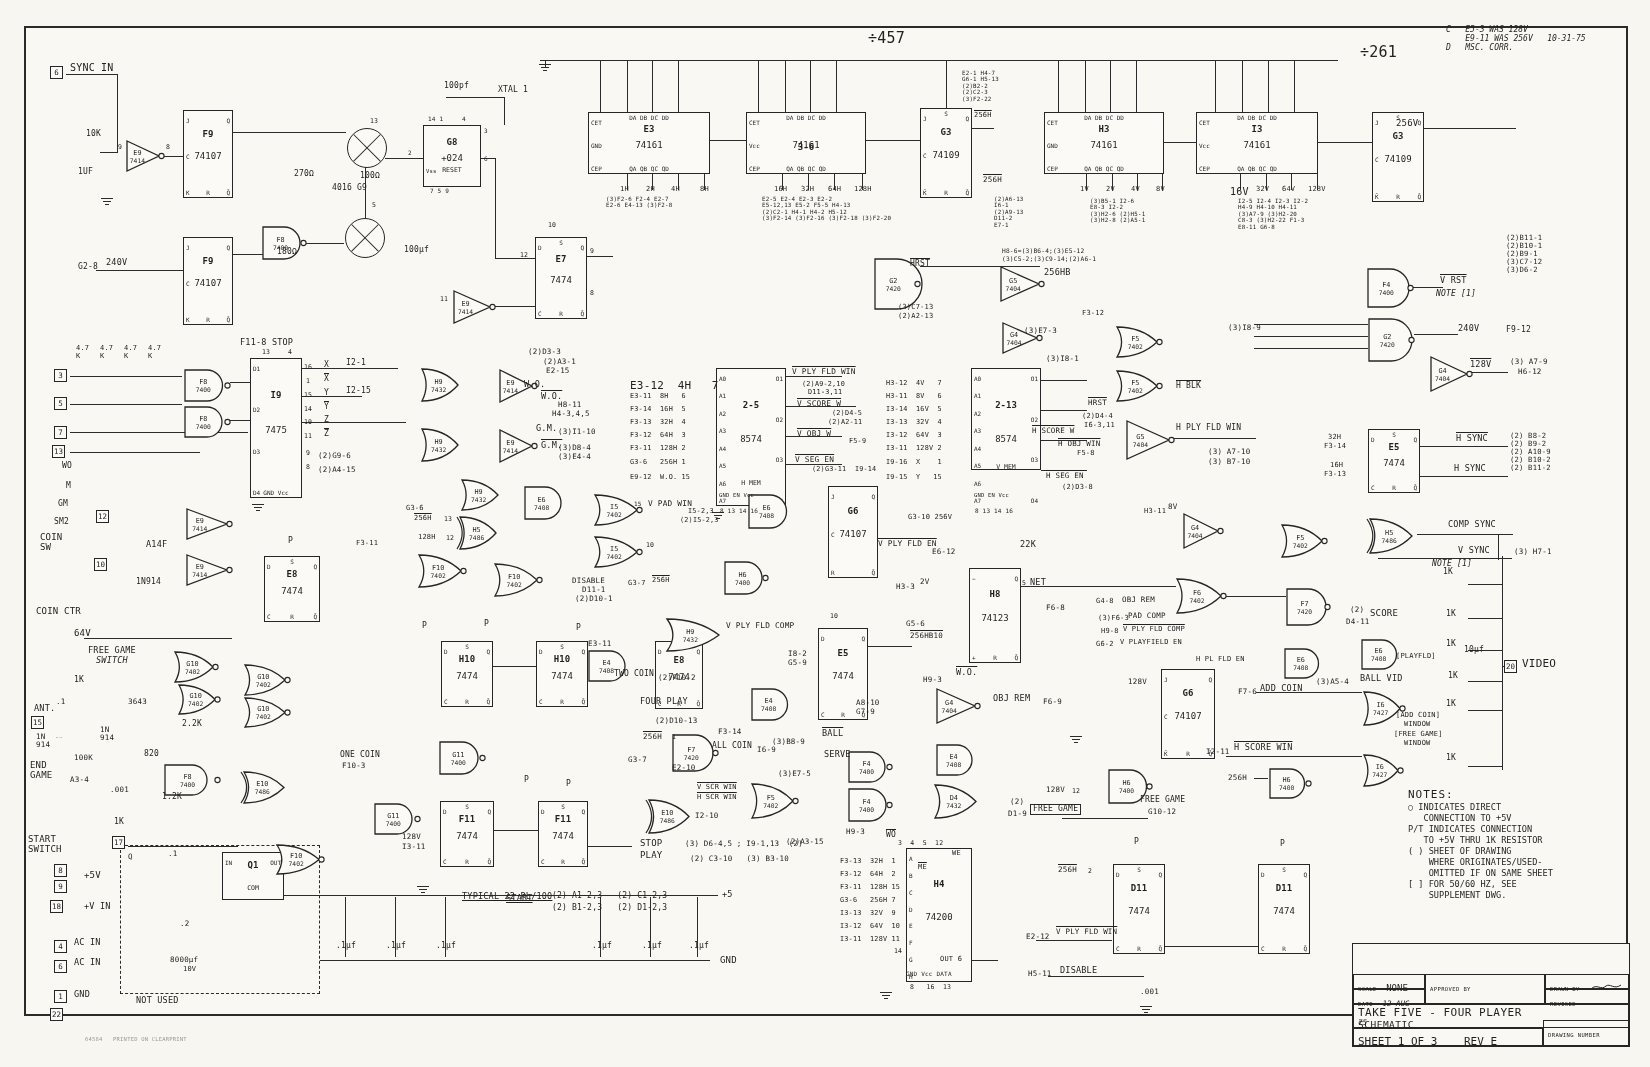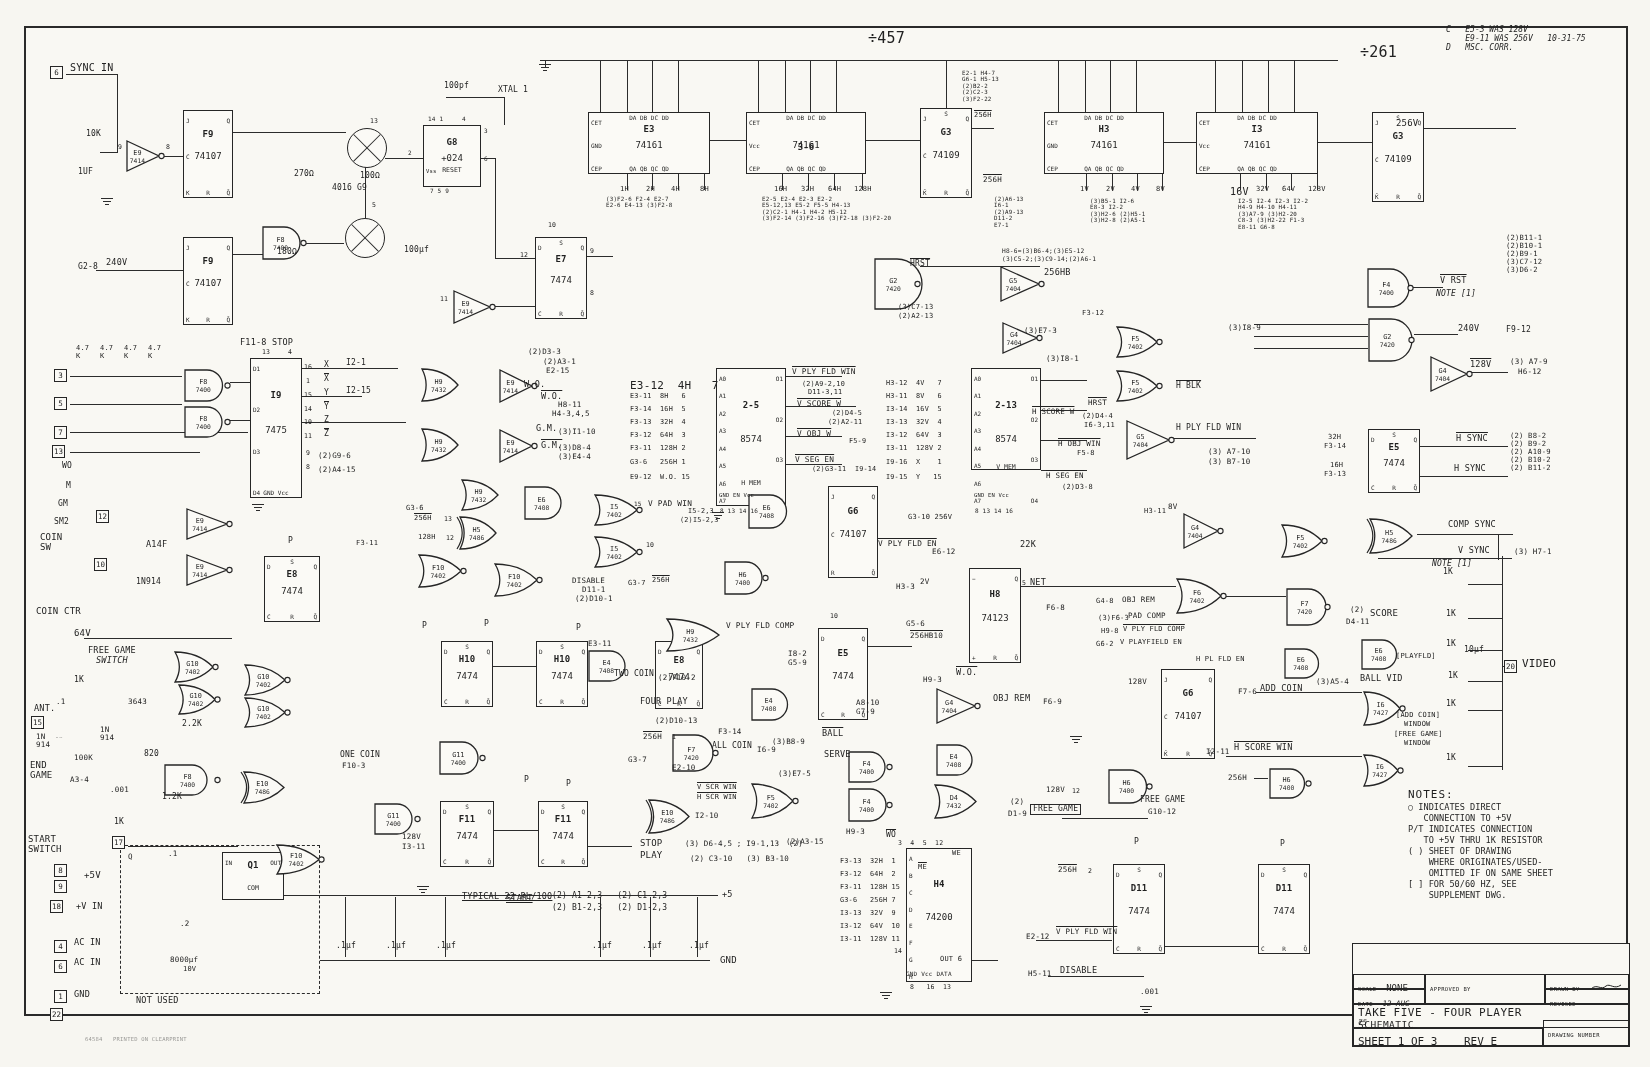--- a/index.html
+++ b/index.html
@@ -972,21 +972,21 @@
       <div class="lbl i" style="left: 1432px; top: 560px; font-size: 8px;">NOTE [1]</div>
       <div class="lbl" style="left: 1082px; top: 310px; font-size: 7px;">F3-12</div>
       <div class="lbl" style="left: 1228px; top: 324px; font-size: 7.5px;">(3)I8-9</div>
       <div class="lbl" style="left: 1046px; top: 355px; font-size: 7.5px;">(3)I8-1</div>
       <div class="lbl ov" style="left: 1176px; top: 382px; font-size: 8px;">H BLK</div>
       <div class="lbl ov" style="left: 1088px; top: 399px; font-size: 7.5px;">HRST</div>
       <div class="lbl" style="left: 1024px; top: 327px; font-size: 7.5px;">(3)E7-3</div>
       <div class="lbl" style="left: 1176px; top: 424px; font-size: 8px;">H PLY FLD WIN</div>
       <div class="lbl" style="left: 1208px; top: 448px; font-size: 7.5px;">(3) A7-10</div>
       <div class="lbl" style="left: 1208px; top: 458px; font-size: 7.5px;">(3) B7-10</div>
-      <div class="lbl ov" style="left: 1032px; top: 408px; font-size: 7.5px; text-align: right;">H SCORE W</div>
+      <div class="lbl ov" style="left: 1032px; top: 427px; font-size: 7.5px; text-align: right;">H SCORE W</div>
       <div class="lbl" style="left: 1082px; top: 413px; font-size: 7px;">(2)D4-4</div>
       <div class="lbl" style="left: 1084px; top: 422px; font-size: 7px;">I6-3,11</div>
       <div class="lbl ov" style="left: 1058px; top: 440px; font-size: 7.5px;">H OBJ WIN</div>
       <div class="lbl" style="left: 1077px; top: 450px; font-size: 7px;">F5-8</div>
       <div class="lbl ov" style="left: 1046px; top: 472px; font-size: 7.5px;">H SEG EN</div>
       <div class="lbl" style="left: 1062px; top: 484px; font-size: 7px;">(2)D3-8</div>
       <div class="lbl" style="left: 1144px; top: 508px; font-size: 7px;">H3-11</div>
       <div class="lbl" style="left: 1168px; top: 503px; font-size: 7.5px;">8V</div>
       <div class="lbl" style="left: 630px; top: 380px; font-size: 11px;">E3-12  4H   7</div>
       <div class="lbl" style="left: 630px; top: 393px; font-size: 6.8px;">E3-11  8H   6</div>
@@ -1105,21 +1105,21 @@
       <div class="lbl" style="left: 110px; top: 786px; font-size: 7.5px;">.001</div>
       <div class="lbl" style="left: 162px; top: 793px; font-size: 8px;">1.2K</div>
       <div class="lbl" style="left: 114px; top: 818px; font-size: 8px;">1K</div>
       <div class="lbl" style="left: 340px; top: 751px; font-size: 8px;">ONE COIN</div>
       <div class="lbl" style="left: 342px; top: 762px; font-size: 7.5px;">F10-3</div>
       <div class="lbl ml" style="left: 28px; top: 834px; font-size: 9px;">START
 SWITCH</div>
       <div class="lbl" style="left: 128px; top: 853px; font-size: 7.5px;">Q</div>
       <div class="lbl" style="left: 168px; top: 850px; font-size: 7.5px;">.1</div>
       <div class="lbl" style="left: 84px; top: 870px; font-size: 9px;">+5V</div>
-      <div class="lbl" style="left: 76px; top: 902px; font-size: 8.5px;">+V IN</div>
+      <div class="lbl" style="left: 84px; top: 902px; font-size: 8.5px;">+V IN</div>
       <div class="lbl" style="left: 74px; top: 938px; font-size: 8.5px;">AC IN</div>
       <div class="lbl" style="left: 74px; top: 958px; font-size: 8.5px;">AC IN</div>
       <div class="lbl" style="left: 74px; top: 990px; font-size: 8.5px;">GND</div>
       <div class="lbl" style="left: 136px; top: 996px; font-size: 8.5px;">NOT USED</div>
       <div class="lbl" style="left: 180px; top: 920px; font-size: 7.5px;">.2</div>
       <div class="lbl" style="left: 170px; top: 956px; font-size: 7.5px;">8000µf</div>
       <div class="lbl" style="left: 183px; top: 966px; font-size: 7px;">10V</div>
       <div class="lbl" style="left: 336px; top: 942px; font-size: 8px;">.1µf</div>
       <div class="lbl" style="left: 386px; top: 942px; font-size: 8px;">.1µf</div>
       <div class="lbl" style="left: 436px; top: 942px; font-size: 8px;">.1µf</div>

